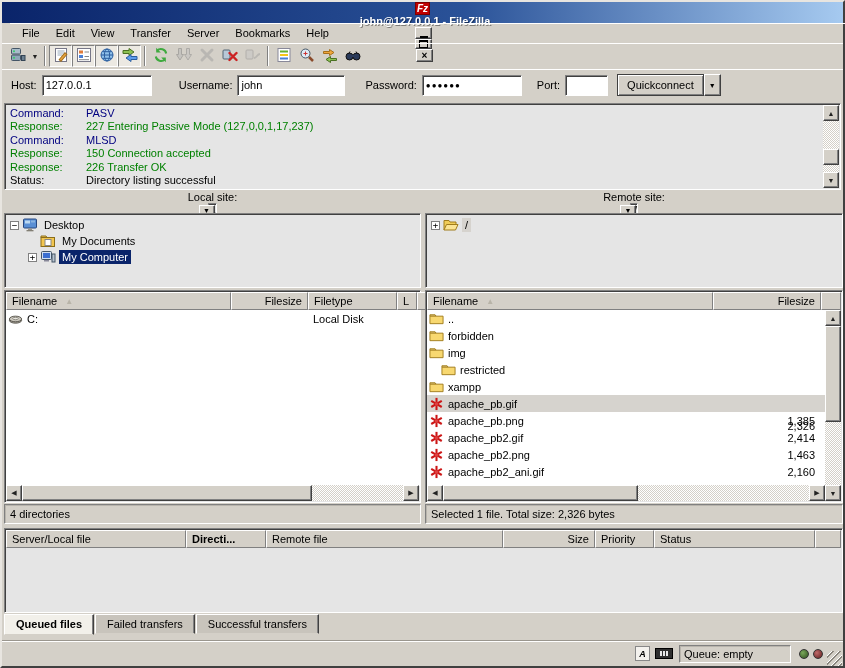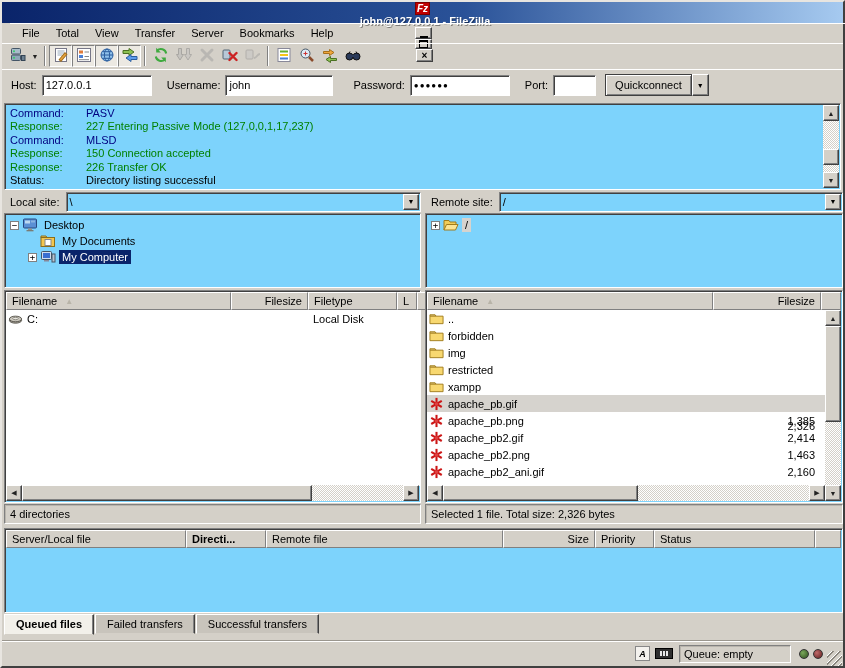--- a/index.html
+++ b/index.html
@@ -2,21 +2,21 @@
 <html><head>
 <meta charset="utf-8">
 <style>
   html,body{margin:0;padding:0;width:845px;height:668px;overflow:hidden;
     font-family:"Liberation Sans",sans-serif;font-size:11px;background:#d4d0c8;color:#000;}
   *{box-sizing:border-box;}
   .abs{position:absolute;}
   .window{position:absolute;inset:0;background:#d4d0c8;
     border:2px solid;border-color:#e8e5e0 #404040 #404040 #e8e5e0;}
   .sunken{border:1px solid;border-color:#808080 #fff #fff #808080;
-    box-shadow:inset 1px 1px 0 #404040;background:#7dd3fc;}
+    box-shadow:inset 1px 1px 0 #404040;background:#e5e5e5;}
   .raised{border:1px solid;border-color:#fff #404040 #404040 #fff;
     box-shadow:inset -1px -1px 0 #808080;background:#d4d0c8;}
   
   .titlebar{left:0;top:0;width:841px;height:21px;display:flex;align-items:center;
     padding:0 3px;background:linear-gradient(90deg,#0a246a 0%,#2a5298 55%,#a6caf0 100%);flex-direction:column;}
   .app-icon{width:15px;height:15px;background:#bf0000;color:#fff;font-weight:bold;
     font-style:italic;font-size:10px;display:flex;align-items:center;justify-content:center;
     border:1px solid #7a0000;}
   .title-text{color:#fff;font-weight:bold;margin-left:5px;flex:1;
     text-shadow:1px 1px 0 rgba(0,0,0,.4);}
@@ -50,21 +50,21 @@
   .qc-btn{height:22px;padding:0 9px;margin-left:9px;background:#d4d0c8;
     border:1px solid #404040;box-shadow:inset 1px 1px 0 #fff,inset -1px -1px 0 #808080;
     font-family:"Liberation Sans",sans-serif;font-size:11px;}
   .qc-drop{width:17px;height:22px;display:flex;align-items:center;justify-content:center;
     font-size:7px;}
   
   .log{left:2px;top:101px;width:837px;height:87px;}
   .log-line{position:absolute;left:5px;white-space:nowrap;line-height:13px;}
   .log-label{display:inline-block;width:76px;}
   
-  .sitebar{top:189px;height:21px;display:flex;align-items:center;}
+  .sitebar{top:189px;height:21px;display:flex;align-items:center;flex-direction:column;}
   .combo{flex:1;height:20px;display:flex;align-items:center;padding-left:3px;
     position:relative;}
   .combo-arrow{position:absolute;right:1px;top:1px;bottom:1px;width:16px;display:flex;
     align-items:center;justify-content:center;font-size:7px;}
   
   .tree{top:211px;height:75px;padding-top:3px;overflow:hidden;}
   .tree-row{display:flex;align-items:center;height:16px;}
   .tree-toggle{width:9px;height:9px;border:1px solid #808080;background:#fff;
     display:flex;align-items:center;justify-content:center;font-size:9px;line-height:7px;
     margin-right:3px;font-family:"DejaVu Sans Mono",monospace;}
@@ -142,21 +142,21 @@
     <span class="winbtn raised">
         <span class="glyph-max"></span>
       </span>
     <span class="winbtn raised" style="margin-left:4px">
         <span>×</span>
       </span>
   </div>
 
   <div class="abs menubar" id="menubar">
       <span class="menu-item">File</span>
-      <span class="menu-item">Total</span>
+      <span class="menu-item">Edit</span>
       <span class="menu-item">View</span>
       <span class="menu-item">Transfer</span>
       <span class="menu-item">Server</span>
       <span class="menu-item">Bookmarks</span>
       <span class="menu-item">Help</span>
     </div>
 
   <div class="abs toolbar" id="toolbar">
       <span class="tb-btn">
         <span><svg viewBox="0 0 16 16">
@@ -263,21 +263,21 @@
             <circle cx="11.5" cy="9.5" r="3.5" fill="#2a3a5a" stroke="#111"></circle>
             <rect x="6" y="7.8" width="4" height="2.4" fill="#2a3a5a"></rect>
             <path d="M5 4.5 3.5 7M11 4.5 12.5 7" stroke="#111"></path>
           </svg></span>
       </span>
     </div>
 
   <div class="abs quickbar">
     <span class="qc-label">Host:</span>
     <input class="qc-input" style="width: 110px;" readonly="" value="127.0.0.1">
-    <span class="qc-label" style="margin-left:15px">Username:</span>
+    <span class="qc-label" style="margin-left:27px">Username:</span>
     <input class="qc-input" style="width: 108px;" readonly="" value="john">
     <span class="qc-label" style="margin-left:20px">Password:</span>
     <input class="qc-input" style="width: 100px; font-size: 8px; letter-spacing: 1px;" readonly="" value="●●●●●●">
     <span class="qc-label" style="margin-left:15px">Port:</span>
     <input class="qc-input" style="width: 43px;" readonly="" value="">
     <button class="qc-btn">Quickconnect</button>
     <span class="qc-drop raised">
         <span>▼</span>
       </span>
   </div>
@@ -431,21 +431,21 @@
           <div class="fcell" style="width: 286px;">
             <span class="ficon"><svg viewBox="0 0 16 16">
                 <path d="M1 4h5.5l1 1.5H1z" fill="#fce9a8" stroke="#a07c1c"></path>
                 <path d="M1 5.5h14V13.5H1z" fill="#f8d870" stroke="#a07c1c"></path>
               </svg></span>
             <span>img</span>
           </div>
           <div class="fcell right" style="width: 108px;"></div>
         </div>
         <div class="frow">
-          <div class="fcell" style="width: 286px;">
+          <div class="fcell" style="width: 286px; margin-left: 12px;">
             <span class="ficon"><svg viewBox="0 0 16 16">
                 <path d="M1 4h5.5l1 1.5H1z" fill="#fce9a8" stroke="#a07c1c"></path>
                 <path d="M1 5.5h14V13.5H1z" fill="#f8d870" stroke="#a07c1c"></path>
               </svg></span>
             <span>restricted</span>
           </div>
           <div class="fcell right" style="width: 108px;"></div>
         </div>
         <div class="frow">
           <div class="fcell" style="width: 286px;">

